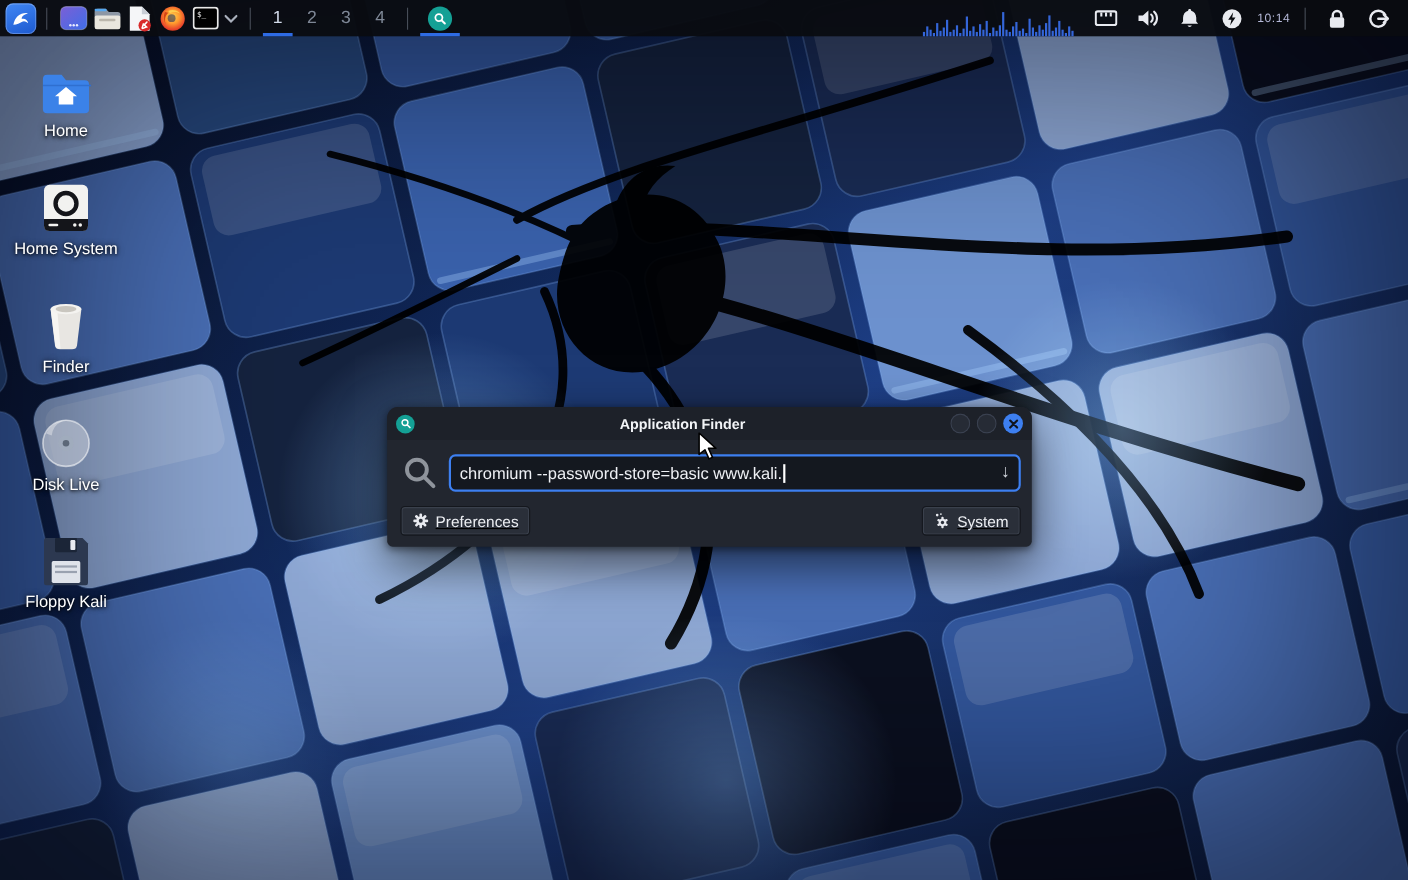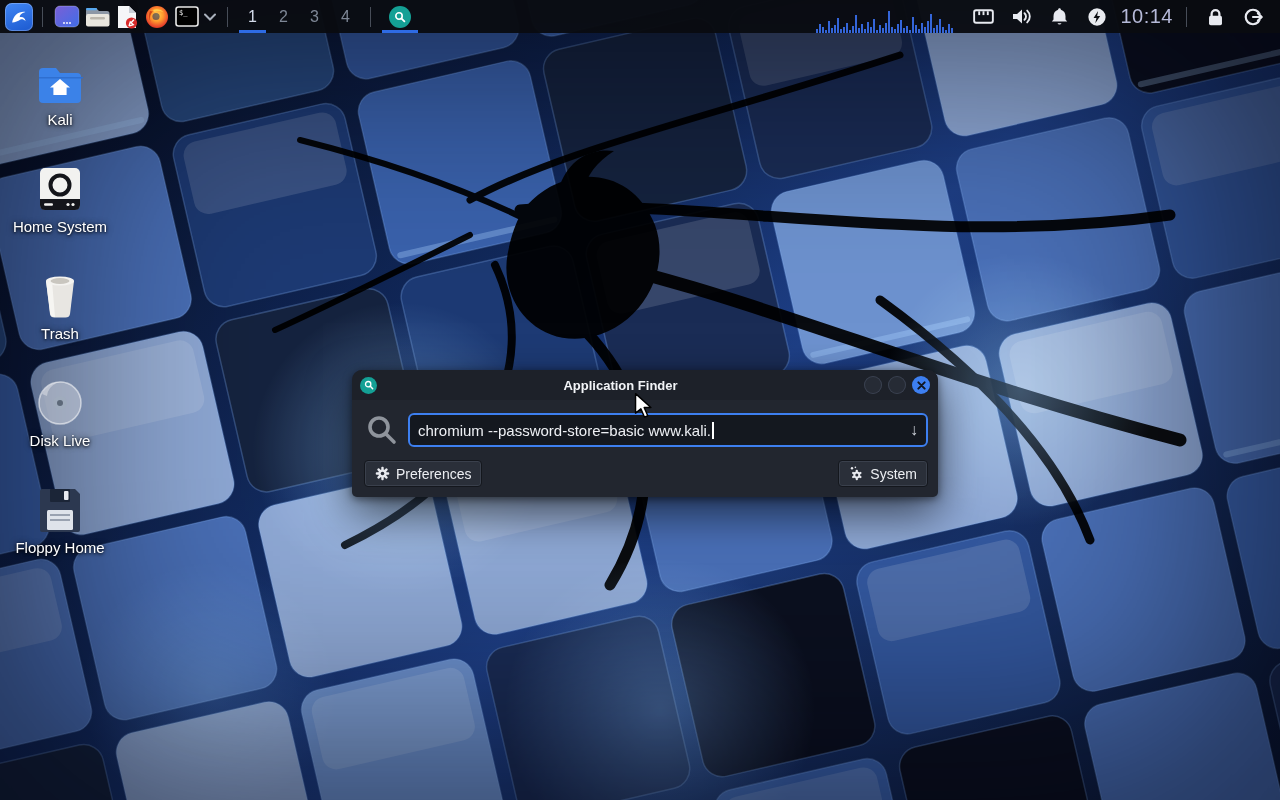--- a/index.html
+++ b/index.html
@@ -32,21 +32,21 @@
   .ws-cell{position:relative;width:31px;display:flex;align-items:center;justify-content:center;
     font-size:16px;color:#7e8796;cursor:default;}
   .ws-cell.active{color:#d3dbea;}
   .ws-cell.active::after{content:"";position:absolute;left:2px;right:2px;bottom:0;height:3px;background:#2e6be4;}
   .task-cell{position:relative;width:40px;height:100%;display:flex;align-items:center;justify-content:center;}
   .task-cell.active::after{content:"";position:absolute;left:2px;right:2px;bottom:0;height:3px;background:#2e6be4;}
   .teal-circle{width:22px;height:22px;border-radius:50%;background:#14a095;display:flex;align-items:center;justify-content:center;}
   .net-graph{display:flex;align-items:flex-end;height:100%;padding-bottom:1px;margin-right:10px;}
   .net-graph i{display:block;width:2px;margin-right:1px;background:#3465d8;}
   .tray-icon{width:22px;height:22px;margin:0 8px;display:flex;align-items:center;justify-content:center;flex:none;}
-  .clock{font-size:20px;color:#b5b9d8;margin:0 4px;letter-spacing:.5px;}
+  .clock{font-size:11px;color:#b5b9d8;margin:0 4px;letter-spacing:.5px;}
   .p-right .end-pad{width:8px;}
 
   
   .dicon{position:absolute;left:5px;width:110px;text-align:center;z-index:10;}
   .dicon .ic{height:50px;display:flex;align-items:flex-end;justify-content:center;}
   .dicon .lbl{margin-top:6px;font-size:15px;color:#ffffff;text-shadow:0 1px 3px rgba(0,0,0,.95),0 0 6px rgba(0,0,0,.7);}
 
   
   .dialog{position:absolute;left:352px;top:370px;width:586px;height:127px;z-index:40;
     background:#22262f;border-radius:10px 10px 5px 5px;box-shadow:0 16px 44px rgba(0,0,0,.6),0 2px 8px rgba(0,0,0,.5);}
@@ -57,21 +57,21 @@
   .tb-circle{width:18px;height:18px;border-radius:50%;background:#262b35;box-shadow:inset 0 0 0 1px #3a4150;}
   .tb-close{width:18px;height:18px;border-radius:50%;background:#3d7ff0;display:flex;align-items:center;justify-content:center;}
   .dlg-body{padding:13px 10px 0 12px;}
   .row1{display:flex;align-items:center;}
   .big-mag{width:36px;flex:none;display:flex;justify-content:center;}
   .cmd-input{flex:1;height:30px;margin-left:8px;background:#14181f;border:2px solid #3d7ff0;border-radius:6px;
     display:flex;align-items:center;padding:0 8px;color:#eef0f4;font-size:15px;}
   .cmd-input .txt{white-space:pre;}
   .caret{display:inline-block;width:1.5px;height:17px;background:#ffffff;margin-left:1px;}
   .drop-arrow{margin-left:auto;color:#cfd3da;font-size:16px;}
-  .row2{display:flex;justify-content:space-between;align-items:center;margin-top:13px;padding:0 0 0 0;}
+  .row2{display:flex;justify-content:space-between;align-items:center;margin-top:13px;padding:0 0 0 0;text-decoration:underline;}
   .btn{height:27px;background:#2a2f39;border:1px solid #14171d;box-shadow:inset 0 0 0 1px #3a404c;
     border-radius:4px;color:#eceef2;font-size:14px;display:flex;align-items:center;padding:0 10px;gap:6px;cursor:default;}
 
   
   .cursor{position:absolute;left:633px;top:393px;z-index:90;}
 </style>
 </head>
 <body>
 
 <div class="wallpaper">
@@ -427,21 +427,21 @@
 </div>
 
 <div class="dicon" style="top:55px">
   <div class="ic">
     <svg width="46" height="40" viewBox="0 0 46 40">
       <path d="M2,7 q0,-4 4,-4 h13 l4,5 h17 q4,0 4,4 v22 q0,4 -4,4 h-34 q-4,0 -4,-4 z" fill="#3b82e8"></path>
       <path d="M2,12 h44 v1.5 h-44 z" fill="#2f6fd0"></path>
       <path d="M23,14 l10,8.5 h-3.4 v7.5 h-13.2 v-7.5 h-3.4 z" fill="#ffffff"></path>
     </svg>
   </div>
-  <div class="lbl">Kali</div>
+  <div class="lbl">Home</div>
 </div>
 
 <div class="dicon" style="top:162px">
   <div class="ic">
     <svg width="44" height="46" viewBox="0 0 44 46">
       <rect x="2" y="2" width="40" height="42" rx="5" fill="#f2f2f0"></rect>
       <circle cx="22" cy="19" r="9.5" fill="none" stroke="#14151a" stroke-width="4"></circle>
       <path d="M2,33 h40 v6 q0,5 -5,5 h-30 q-5,0 -5,-5 z" fill="#14151a"></path>
       <circle cx="35" cy="38.5" r="1.6" fill="#f2f2f0"></circle>
         <circle cx="30" cy="38.5" r="1.6" fill="#f2f2f0"></circle>
@@ -453,21 +453,21 @@
 
 <div class="dicon" style="top:269px">
   <div class="ic">
     <svg width="44" height="48" viewBox="0 0 44 48">
       <path d="M8,10 L36,10 L32,43 Q31.4,46.5 27.5,46.5 L16.5,46.5 Q12.6,46.5 12,43 Z" fill="#e8e6e2"></path>
       <path d="M8,10 L14,10 L17,46 Q13,46 12.3,43 Z" fill="#f6f5f2"></path>
       <ellipse cx="22" cy="10" rx="14" ry="4.6" fill="#f4f3f0"></ellipse>
       <ellipse cx="22" cy="10" rx="9.5" ry="2.9" fill="#c9c6bf"></ellipse>
     </svg>
   </div>
-  <div class="lbl">Trash</div>
+  <div class="lbl">Finder</div>
 </div>
 
 <div class="dicon" style="top:376px">
   <div class="ic">
     <svg width="46" height="46" viewBox="0 0 46 46">
       <circle cx="23" cy="23" r="21" fill="rgba(205,210,220,.5)"></circle>
       <circle cx="23" cy="23" r="21" fill="none" stroke="rgba(255,255,255,.55)" stroke-width="1.5"></circle>
       <path d="M5,14 A21,21 0 0 1 36,5.5 A16,16 0 0 0 10,16 Z" fill="rgba(255,255,255,.35)"></path>
       <circle cx="23" cy="23" r="7" fill="rgba(160,172,188,.75)"></circle>
       <circle cx="23" cy="23" r="3" fill="rgba(88,100,116,.95)"></circle>
@@ -480,21 +480,21 @@
   <div class="ic">
     <svg width="44" height="46" viewBox="0 0 44 46">
       <path d="M4,2 h33 l5,5 v36 q0,2 -2,2 h-36 q-2,0 -2,-2 v-39 q0,-2 2,-2 z" fill="#2c3850"></path>
       <rect x="12" y="2" width="20" height="13" rx="1" fill="#1b2537"></rect>
       <rect x="26" y="4" width="4.5" height="9" rx="1" fill="#e8eaf0"></rect>
       <rect x="9" y="23" width="26" height="20" rx="1.5" fill="#dfe3ea"></rect>
       <rect x="12" y="27" width="20" height="2" fill="#9aa2b0"></rect>
       <rect x="12" y="32" width="20" height="2" fill="#9aa2b0"></rect>
     </svg>
   </div>
-  <div class="lbl">Floppy Home</div>
+  <div class="lbl">Floppy Kali</div>
 </div>
 
 <div class="dialog">
   <div class="titlebar">
     <div class="tb-icon">
       <svg width="10" height="10" viewBox="0 0 12 12">
         <circle cx="5" cy="5" r="3.2" fill="none" stroke="#ffffff" stroke-width="1.6"></circle>
         <line x1="7.6" y1="7.6" x2="10.4" y2="10.4" stroke="#ffffff" stroke-width="1.8" stroke-linecap="round"></line>
       </svg>
     </div>

